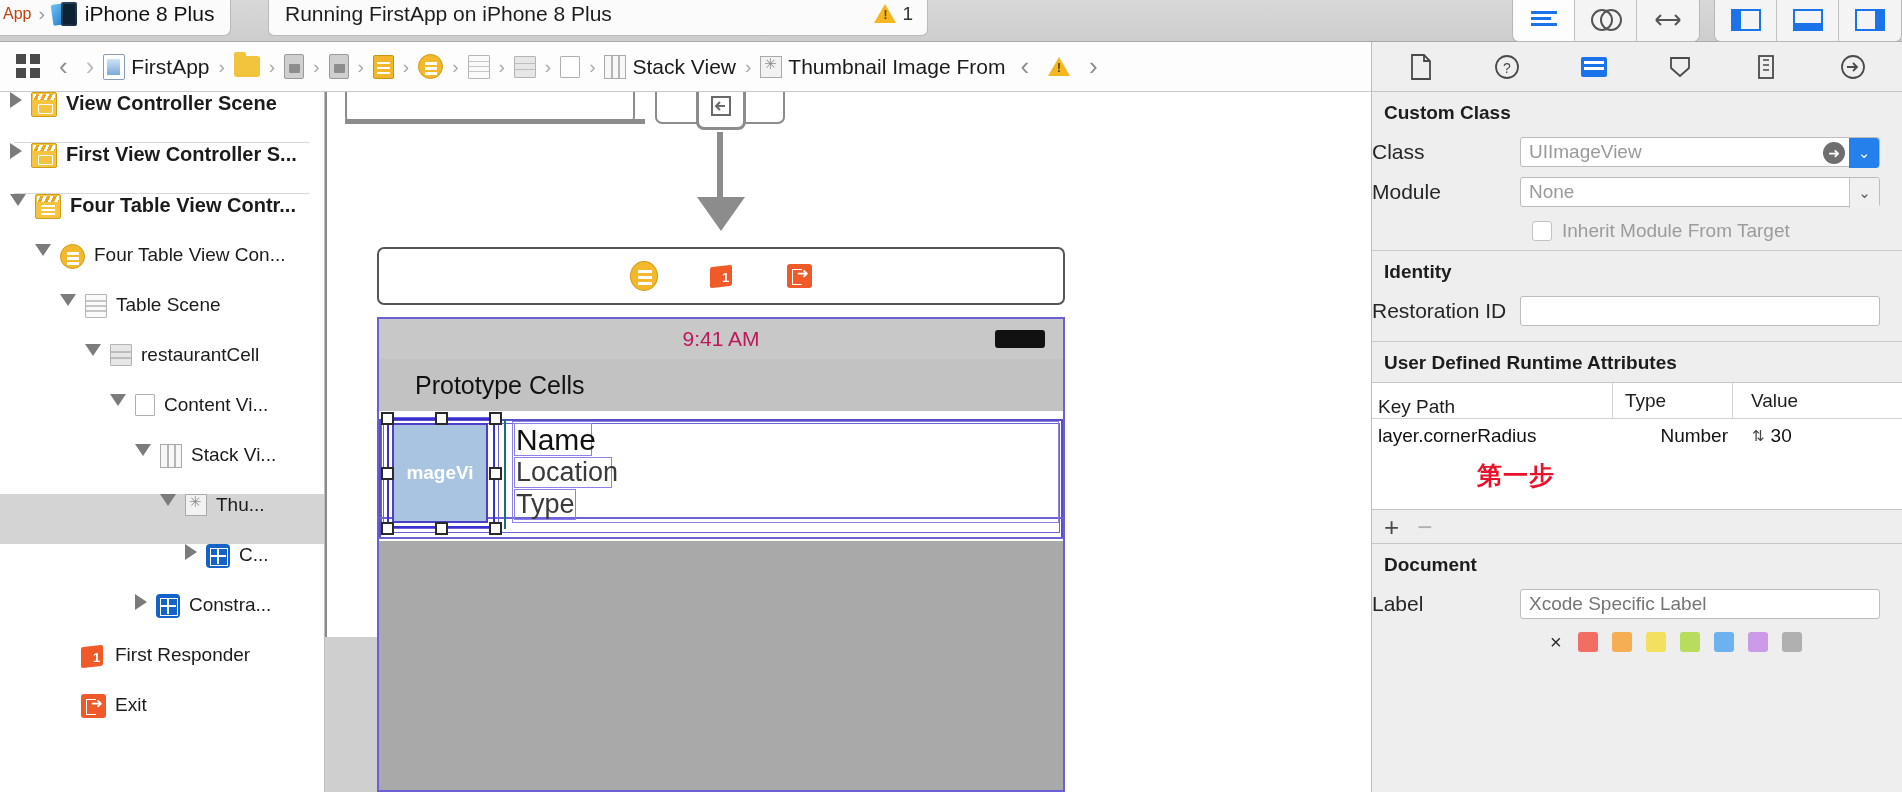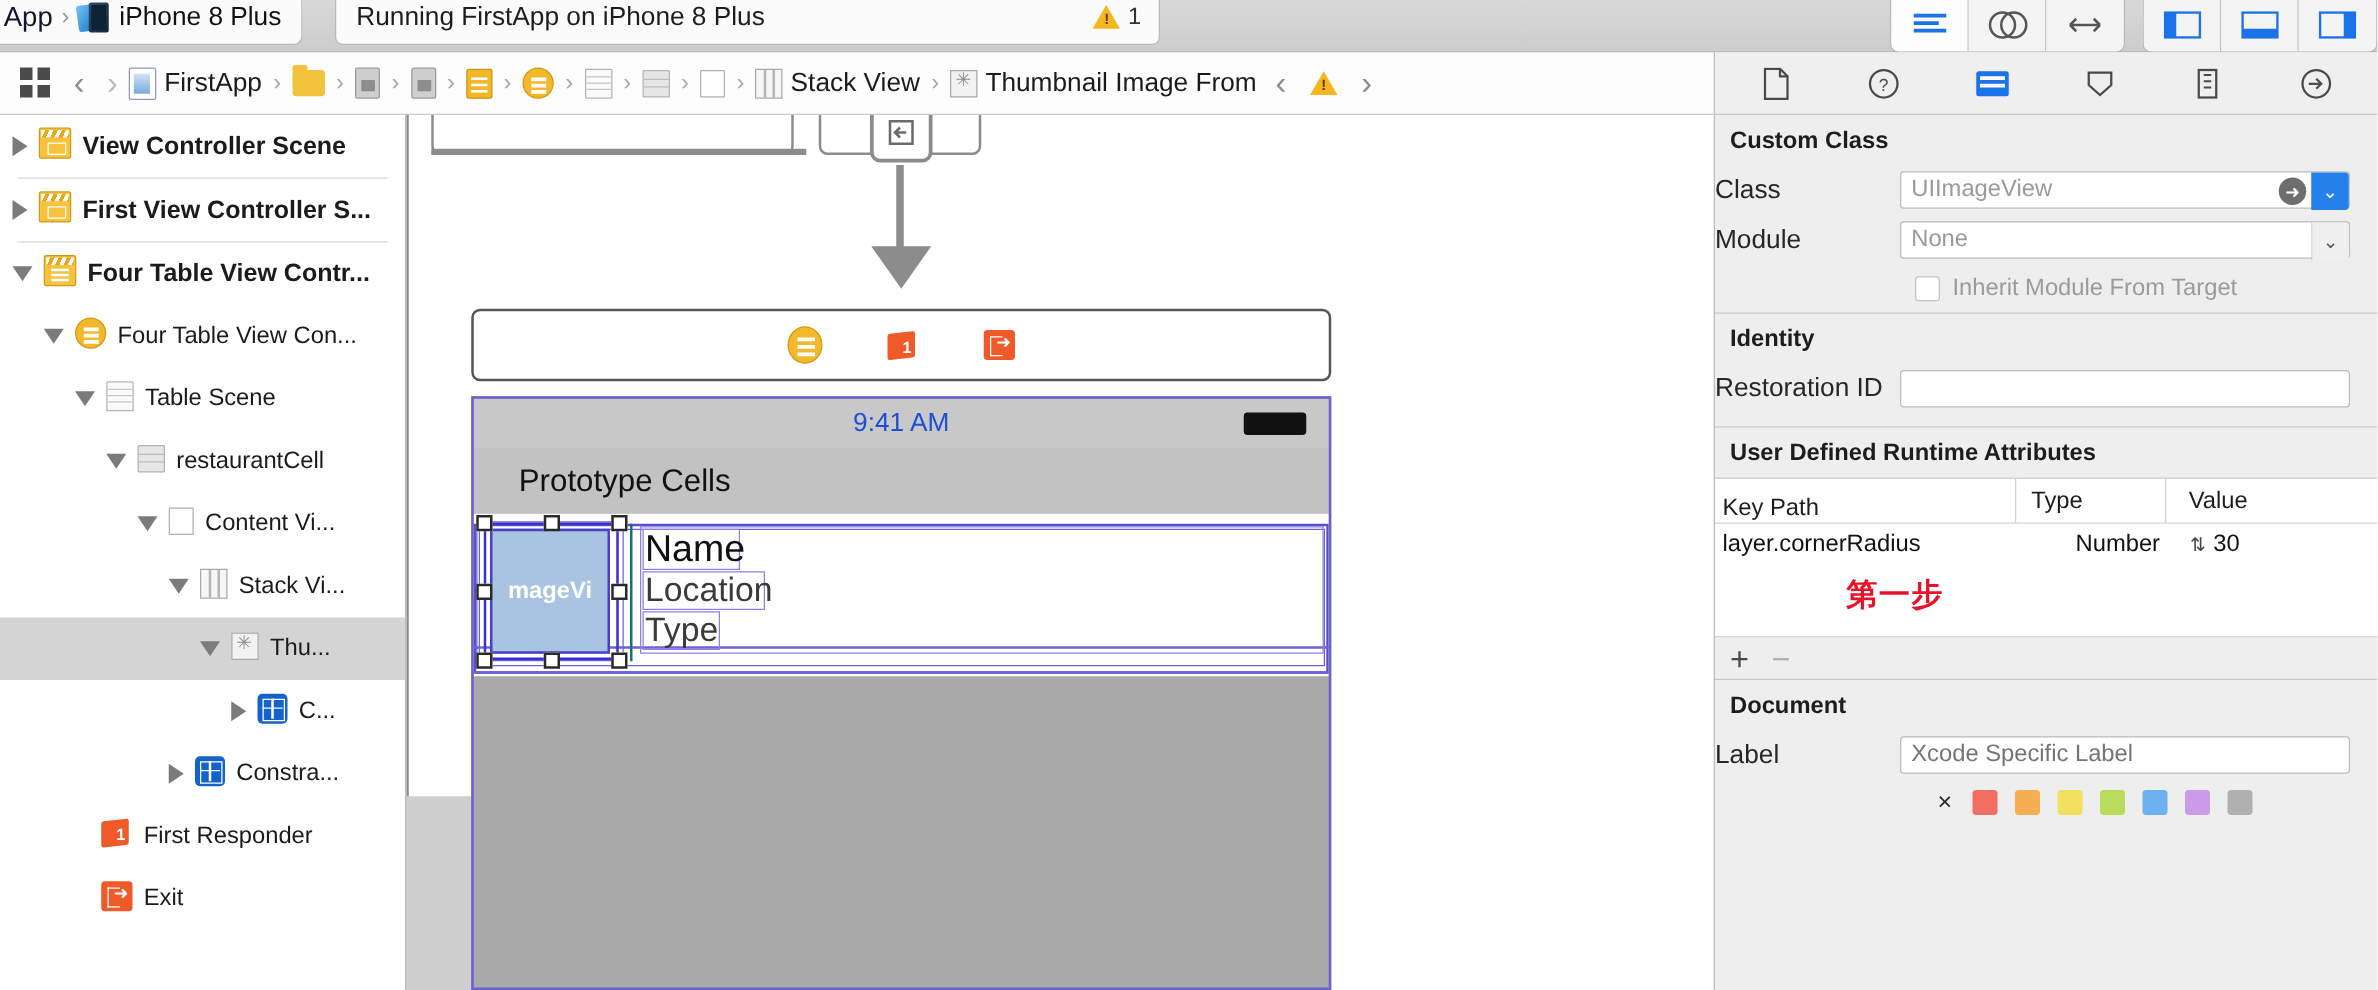--- a/index.html
+++ b/index.html
@@ -19,21 +19,21 @@
     border-bottom: 1px solid #a8a8a8;
   }
   .scheme-chip {
     position: absolute; left: -12px; top: -8px; height: 44px;
     display: flex; align-items: center; gap: 7px;
     padding: 0 16px 0 14px;
     background: #fbfbfb; border: 1px solid #b9b9b9; border-top: none;
     border-radius: 0 0 7px 7px;
   }
   .scheme-chip .crumb-sep { color: #9a9a9a; font-size: 19px; }
-  .scheme-chip .app-label { font-size: 22px; color: #0f172a; }
+  .scheme-chip .app-label { font-size: 16px; color: #c2410c; }
   .scheme-chip .device-label { font-size: 21px; color: #111; font-weight: 400;}
   .sim-icon { width: 26px; height: 24px; position: relative; flex: 0 0 26px;}
   .sim-icon .a { position:absolute; left:0; top:2px; width:14px;height:21px;background:linear-gradient(135deg,#6fc4f5,#1b74c8); border-radius:2px; transform: rotate(-8deg);}
   .sim-icon .b { position:absolute; left:9px; top:0px; width:16px;height:24px;background:linear-gradient(135deg,#2f4a66,#16273a); border-radius:2px;}
   .sim-icon .c { position:absolute; left:11px; top:2px; width:12px;height:20px;background:#0e2236; border-radius:1px;}
 
   .status-chip {
     position: absolute; left: 268px; top: -8px; width: 660px; height: 44px;
     background: #fbfbfb; border: 1px solid #b9b9b9; border-top: none;
     border-radius: 6px;
@@ -117,21 +117,21 @@
   .ic-stack i{position:absolute;top:0;bottom:0;width:1.5px;background:#b5b5b5;}
   .ic-stack i:nth-child(1){left:6px;} .ic-stack i:nth-child(2){left:13px;}
   .ic-imgview { width:22px;height:22px;background:#f2f2f2;border:1.5px solid #a9a9a9;}
   .ic-imgview::after{content:"✳";position:absolute;left:3px;top:-2px;font-size:15px;color:#8e8e8e;}
 
   
   .outline {
     position:absolute; left:0; top:50px; width:325px; height:700px;
     background:#fff; border-right:1px solid #bdbdbd; overflow:hidden;
   }
-  .ol-row { display:flex; align-items:center; height:50px; padding-right:6px; }
+  .ol-row { display:flex; align-items:flex-start; height:50px; padding-right:6px; }
   .ol-row.sel { background:#d4d4d4; }
   .ol-sep { height:1px; background:#d8d8d8; margin: 0 14px; }
   .tri { width:0;height:0;flex:0 0 auto; }
   .tri.right { border-top:8px solid transparent;border-bottom:8px solid transparent;border-left:12px solid #7b7b7b; }
   .tri.down  { border-left:8px solid transparent;border-right:8px solid transparent;border-top:12px solid #7b7b7b; }
   .tri.none  { width:12px; }
   .ol-label { font-size:19px; color:#1b1b1b; white-space:nowrap; overflow:hidden; }
   .ol-label.bold { font-weight:bold; font-size:20px; }
   .ol-ic { margin: 0 9px 0 9px; flex:0 0 auto; }
 
@@ -184,21 +184,21 @@
                border:3px solid #8c8c8c; border-radius:8px; background:#fff;
                display:flex;align-items:center;justify-content:center;}
   .arrow-stem { position:absolute; left:392px; top:40px; width:6px; height:72px; background:#8c8c8c;}
   .arrow-head { position:absolute; left:372px; top:105px; width:0;height:0;
                 border-left:24px solid transparent;border-right:24px solid transparent;
                 border-top:34px solid #8c8c8c;}
 
   .device { position:absolute; left:52px; top:225px; width:688px; height:475px;
             border:2px solid #6a5fd6; background:#a9a9a9; overflow:hidden;}
   .statusbar { height:40px; background:#c8c8c8; display:flex;align-items:center;justify-content:center;position:relative;}
-  .statusbar .time { font-size:21px; color:#1d4ed8; font-weight:500;}
+  .statusbar .time { font-size:21px; color:#be185d; font-weight:500;}
   .battery { position:absolute; right:18px; top:11px; width:50px;height:18px;background:#111;border-radius:3px;}
   .proto-hdr { height:52px; background:#c2c2c2; display:flex; align-items:center;}
   .proto-hdr span { font-size:25px; color:#111; margin-left:36px;}
   .cell-area { position:absolute; left:0; top:92px; right:0; height:130px; background:#fff;}
 
   .cell-outline { position:absolute; left:0; top:8px; right:0; height:120px; border:2px solid #5a4fc8;}
   .cell-inner   { position:absolute; left:2px; top:12px; right:3px; height:110px; border:1.5px solid #6d62d8;}
   .cell-bottom  { position:absolute; left:0; bottom:2px; right:0; height:22px; border-top:2px solid #6d62d8; border-bottom:2px solid #6d62d8;}
 
   .imgview { position:absolute; left:13px; top:12px; width:96px; height:100px;

